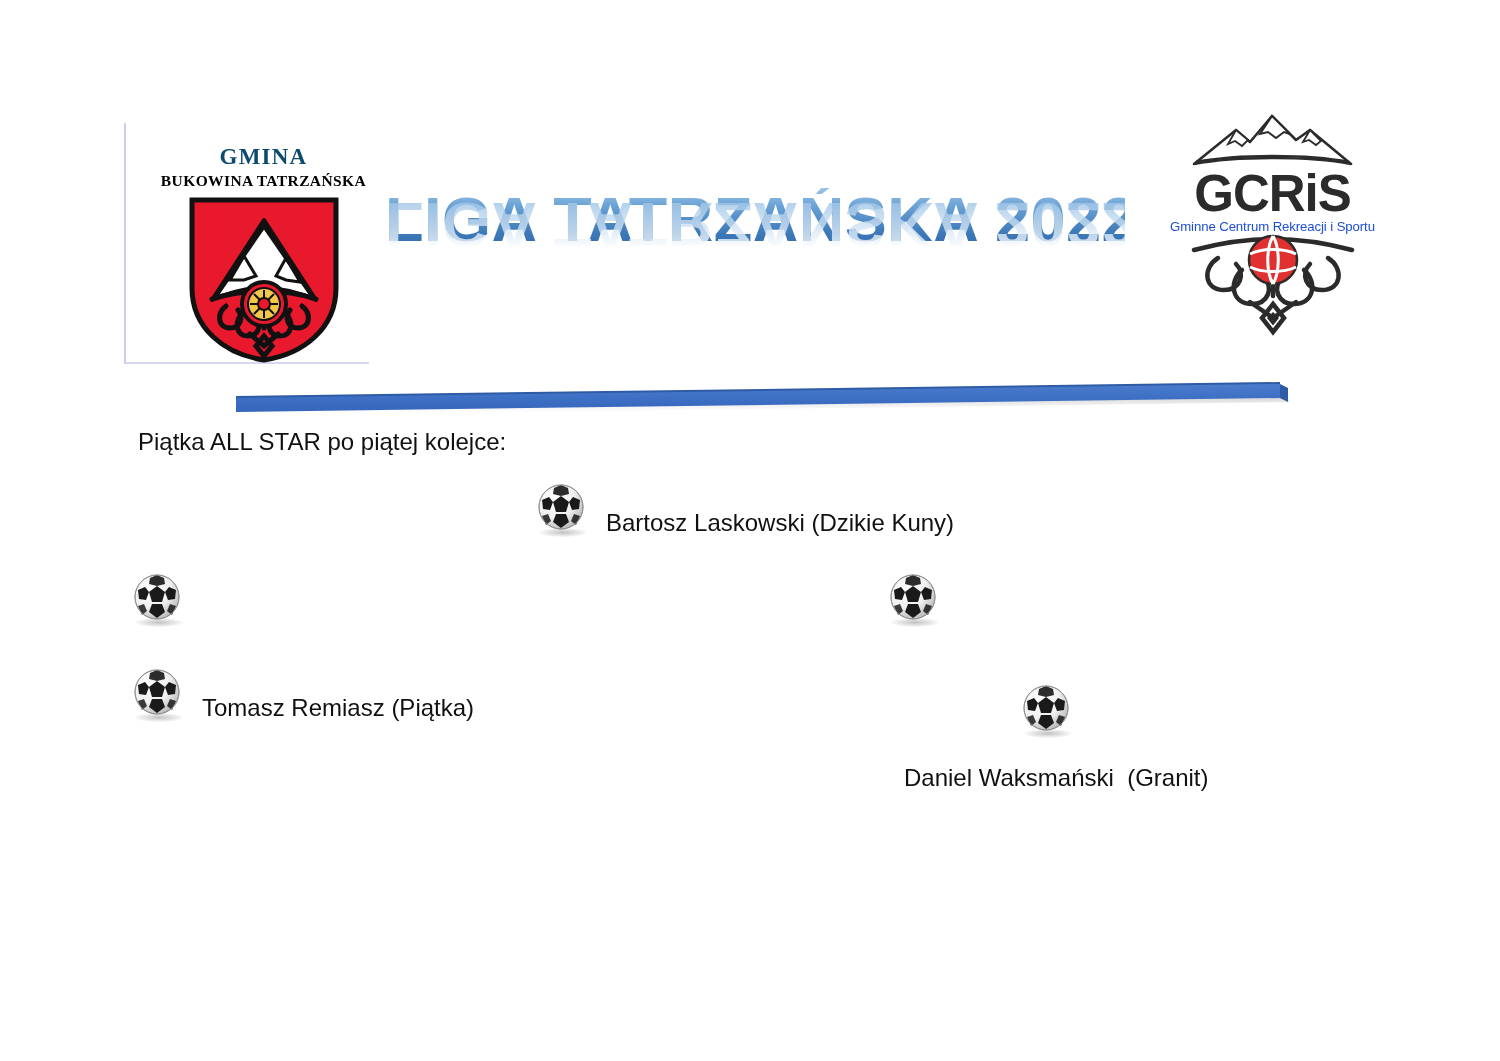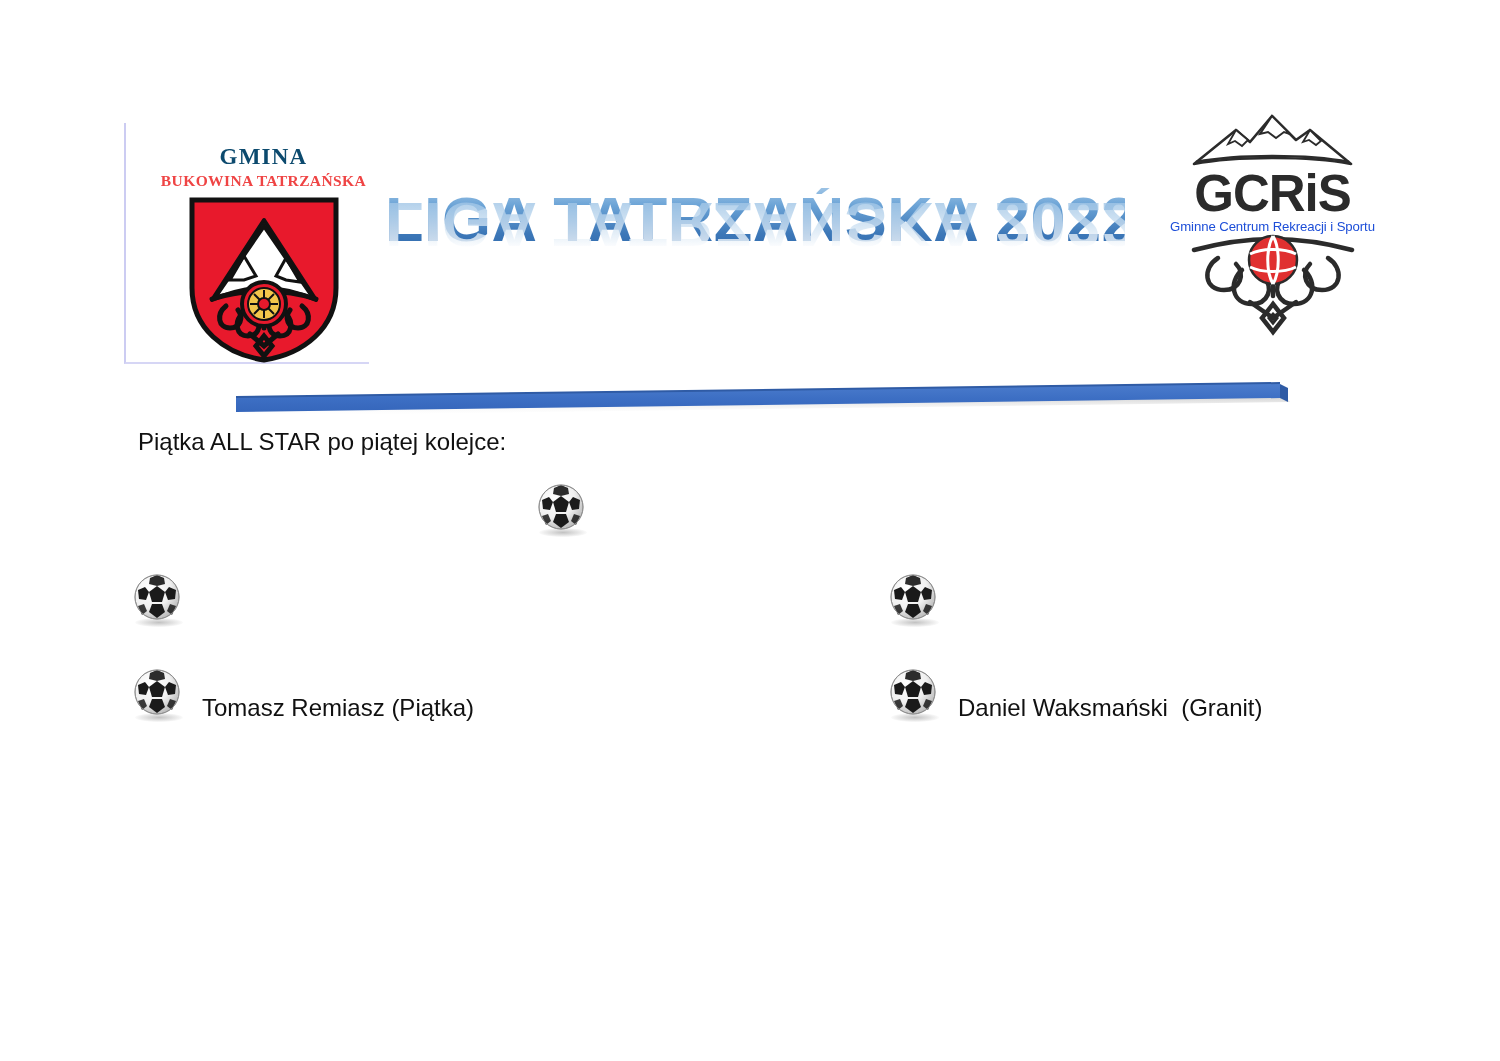--- a/index.html
+++ b/index.html
@@ -41,21 +41,21 @@
     letter-spacing: 1.2px;
     color: #0c4a6e;
     line-height: 1.05;
     margin-top: 22px;
   }
   .gmina-sub {
     font-family: "Liberation Serif", serif;
     font-weight: bold;
     font-size: 15.5px;
     letter-spacing: 0.4px;
-    color: #ef4444;
+    color: #000000;
     margin-top: 3px;
     white-space: nowrap;
   }
   .crest-wrap { margin-top: 6px; }
 
   
   .title-block {
     position: absolute;
     left: 385px; top: 188px;
     width: 740px; height: 180px;
@@ -148,21 +148,21 @@
     font-size: 24px;
     color: #111111;
     white-space: pre;
     margin-left: 16px;
     margin-top: 26px;
   }
   .p-top    { left: 536px; top: 483px; }
   .p-left1  { left: 132px; top: 573px; }
   .p-right1 { left: 888px; top: 573px; }
   .p-left2  { left: 132px; top: 668px; }
-  .p-right2 { left: 888px; top: 668px; }
+  .p-right2 { left: 888px; top: 684px; flex-direction: column; }
 
   .ball-shadow {
     position: absolute;
     left: 3px; bottom: 0px;
     width: 48px; height: 9px;
     border-radius: 50%;
     background: radial-gradient(ellipse at center, rgba(120,120,120,0.45) 0%, rgba(160,160,160,0.18) 55%, rgba(255,255,255,0) 75%);
   }
 </style>
 </head>
@@ -298,20 +298,21 @@
         <polygon points="25,2 32,5 33,11 25,13 17,11 18,5" fill="#1a1a1a" opacity="0.92"></polygon>
         <polygon points="6,17 13,14 17,19 14,27 7,26" fill="#1a1a1a"></polygon>
         <polygon points="44,17 37,14 33,19 36,27 43,26" fill="#1a1a1a"></polygon>
         <polygon points="20,31 30,31 33,39 25,45 17,39" fill="#1a1a1a"></polygon>
         <polygon points="6,33 12,31 15,38 10,42" fill="#1a1a1a" opacity="0.85"></polygon>
         <polygon points="44,33 38,31 35,38 40,42" fill="#1a1a1a" opacity="0.85"></polygon>
         <circle cx="25" cy="24" r="22" fill="none" stroke="#8c8c8c" stroke-width="1"></circle>
       </svg>
       <div class="ball-shadow"></div>
     </div>
+    <div class="pname">Bartosz Laskowski (Dzikie Kuny)</div>
   </div>
 
   <div class="player p-left1">
     <div class="ballbox">
       <svg width="54" height="54" viewBox="0 0 54 54">
         <circle cx="25" cy="24" r="22" fill="url(#bg1)" stroke="#9a9a9a" stroke-width="0.8"></circle>
         <polygon points="25,13 33,19 30,29 20,29 17,19" fill="#1a1a1a"></polygon>
         <polygon points="25,2 32,5 33,11 25,13 17,11 18,5" fill="#1a1a1a" opacity="0.92"></polygon>
         <polygon points="6,17 13,14 17,19 14,27 7,26" fill="#1a1a1a"></polygon>
         <polygon points="44,17 37,14 33,19 36,27 43,26" fill="#1a1a1a"></polygon>

